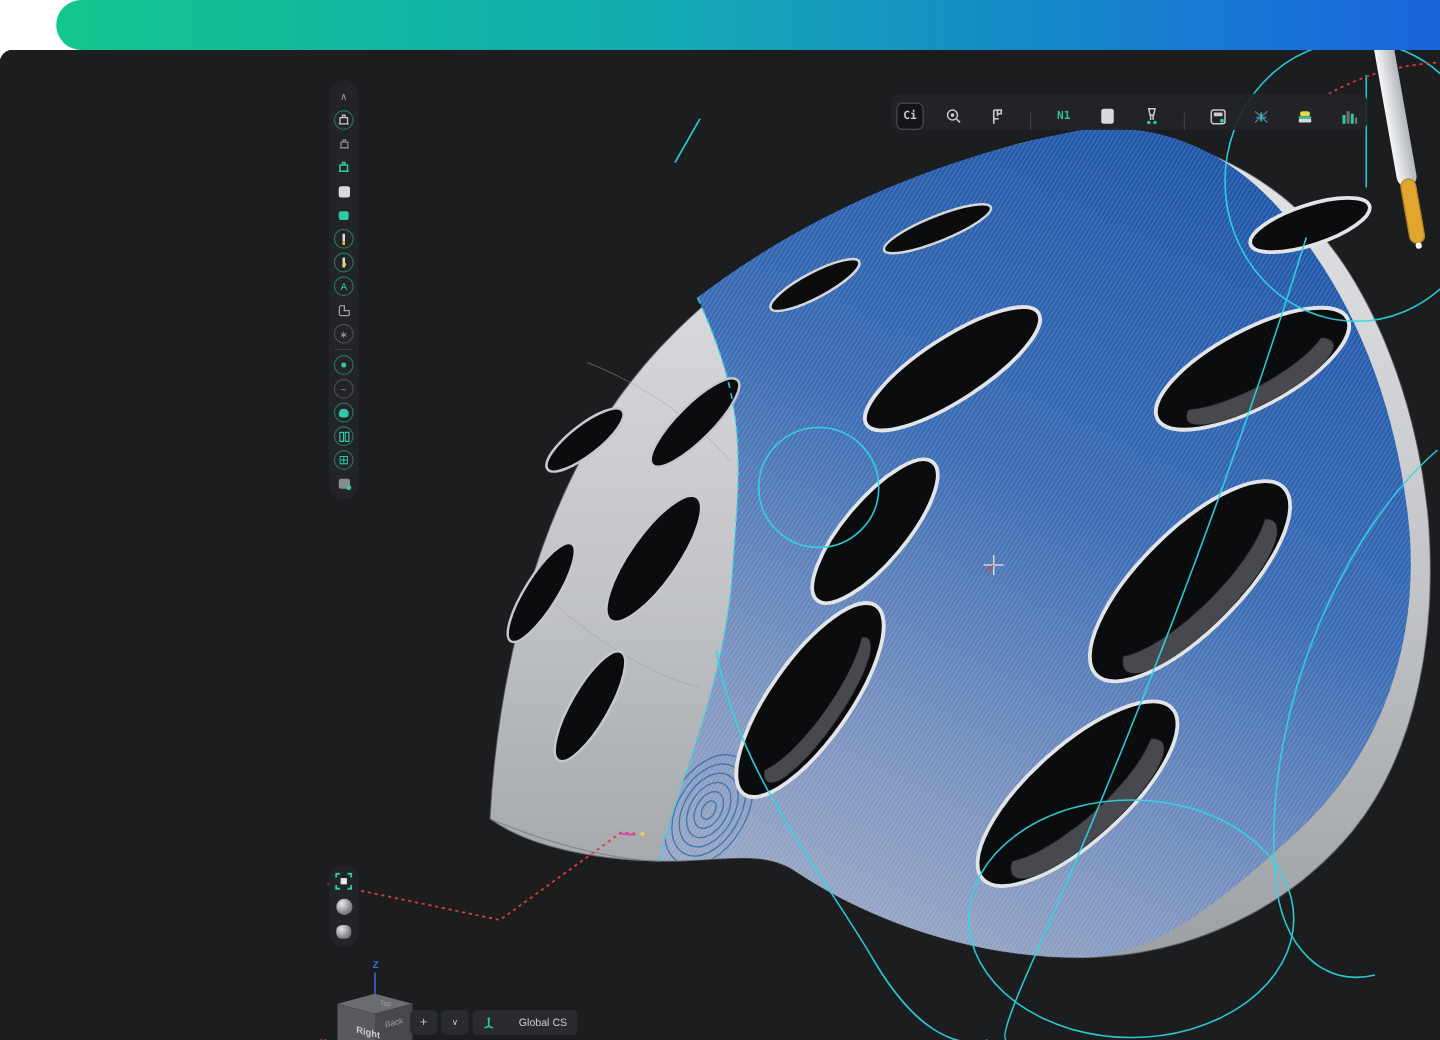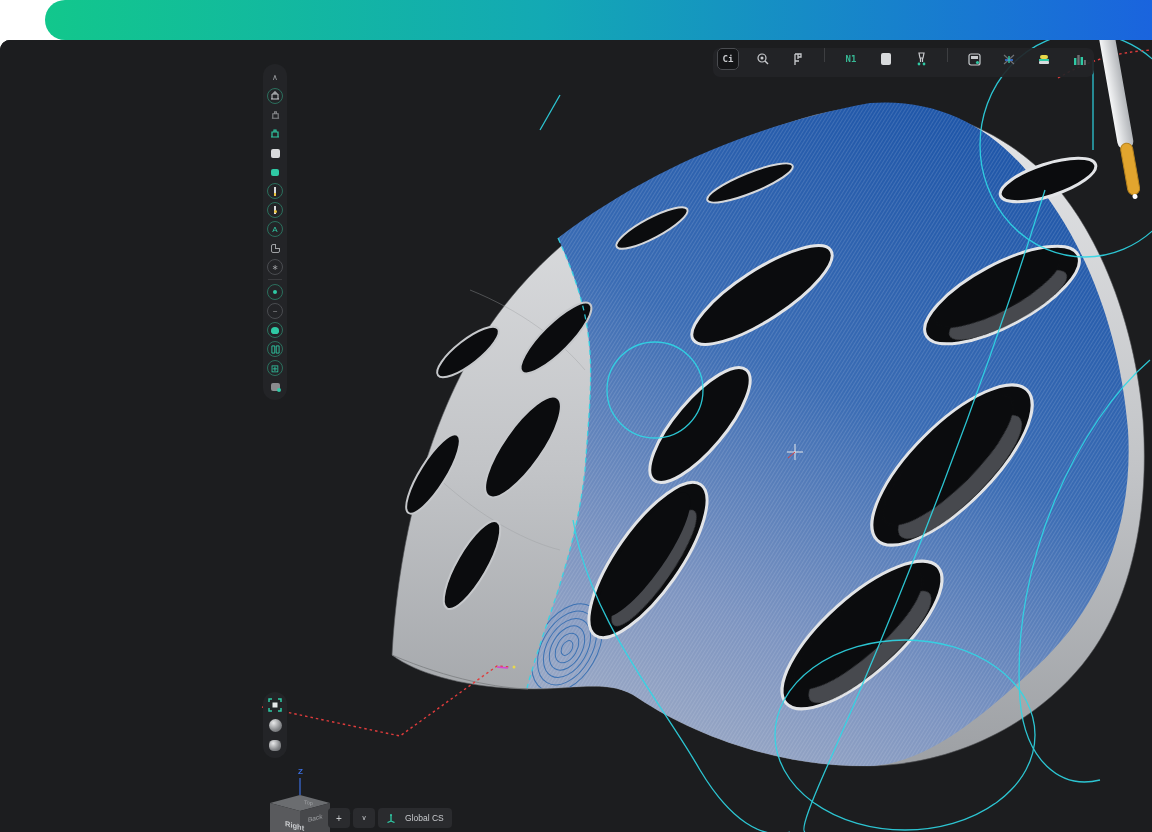--- a/index.html
+++ b/index.html
@@ -86,22 +86,22 @@
   .prow .pvalue { position:absolute; left:152px; color:#b4b5b8; font-size:8px; }
   .prow.header-hl { background:#3e4148; border-radius:2px; }
   .cursor-bar { position:absolute; left:152px; top:1.5px; width:1px; height:8.5px; background:#e8e9ea; }
   .indent1 { margin-left:14px; }
   .ggap { margin-top:5px; }
   .checkbox { position:absolute; left:152px; width:9px; height:9px; border:1px solid #3fd6a2;
     background:#1d4a3c; border-radius:2px; color:#4fe0ac; font-size:7px; line-height:8px; text-align:center; }
   .axmap-box { width:8px; height:8px; border:1px solid #6f7174; border-radius:2px; color:#8fa19a; font-size:6px; line-height:7px; text-align:center; }
 
   
-  .vp-toolbar { position:absolute; left:713px; top:8px; height:29px; background:rgba(35,36,39,.92);
-    border-radius:7px; display:flex; align-items:flex-start; padding:0 4px; gap:13px; z-index:5; }
+  .vp-toolbar { position:absolute; left:713px; top:35px; height:29px; background:rgba(35,36,39,.92);
+    border-radius:7px; display:flex; align-items:flex-end; padding:0 4px; gap:13px; z-index:5; }
   .vt-icon { width:22px; height:22px; border-radius:5px; display:flex; align-items:center; justify-content:center;
     color:#c9cbce; font-size:9px; }
   .vt-icon.selected { background:#141517; outline:1px solid #4a4c50; outline-offset:-1px; }
   .vt-sep { width:1px; height:14px; background:#3d3e41; margin:0 2px; }
   .vt-text { font-family:"DejaVu Sans Mono", monospace; font-weight:bold; }
   .teal-text { color:#37b894; }
   .wsq { width:10px; height:12px; background:#d8dadc; border-radius:2px; }
 
   .vp-left { position:absolute; left:263px; top:24px; width:24px; background:#232427; border-radius:12px;
     display:flex; flex-direction:column; align-items:center; padding:5px 0; gap:3px; z-index:5; }
@@ -123,21 +123,21 @@
 
   .vp-nav { position:absolute; left:263px; top:652px; width:24px; background:#232427; border-radius:12px;
     display:flex; flex-direction:column; align-items:center; padding:5px 0; gap:4px; z-index:5; }
   .sphere { width:13px; height:13px; border-radius:50%; background:radial-gradient(circle at 35% 30%,#e8e9ea,#85878a 60%,#5a5c5f); }
 
   .bottom-bar { position:absolute; left:328px; top:768px; height:20px; display:flex; gap:3px; z-index:5; }
   .bb-btn { height:20px; background:#2a2b2e; border-radius:4px; color:#c9cbce; font-size:10px;
     display:flex; align-items:center; justify-content:center; }
   .bb-plus { width:22px; }
   .bb-caret { width:22px; font-size:7px; }
-  .bb-cs { padding:0 8px; gap:9px; font-size:8.5px; }
+  .bb-cs { padding:0 8px; gap:19px; font-size:8.5px; }
 
   .scene { position:absolute; left:0; top:0; z-index:1; }
   .cube-svg { position:absolute; left:248px; top:698px; z-index:4; }
 </style>
 </head>
 <body>
 
 <div class="grad-bar"></div>
 
 <div class="app">

